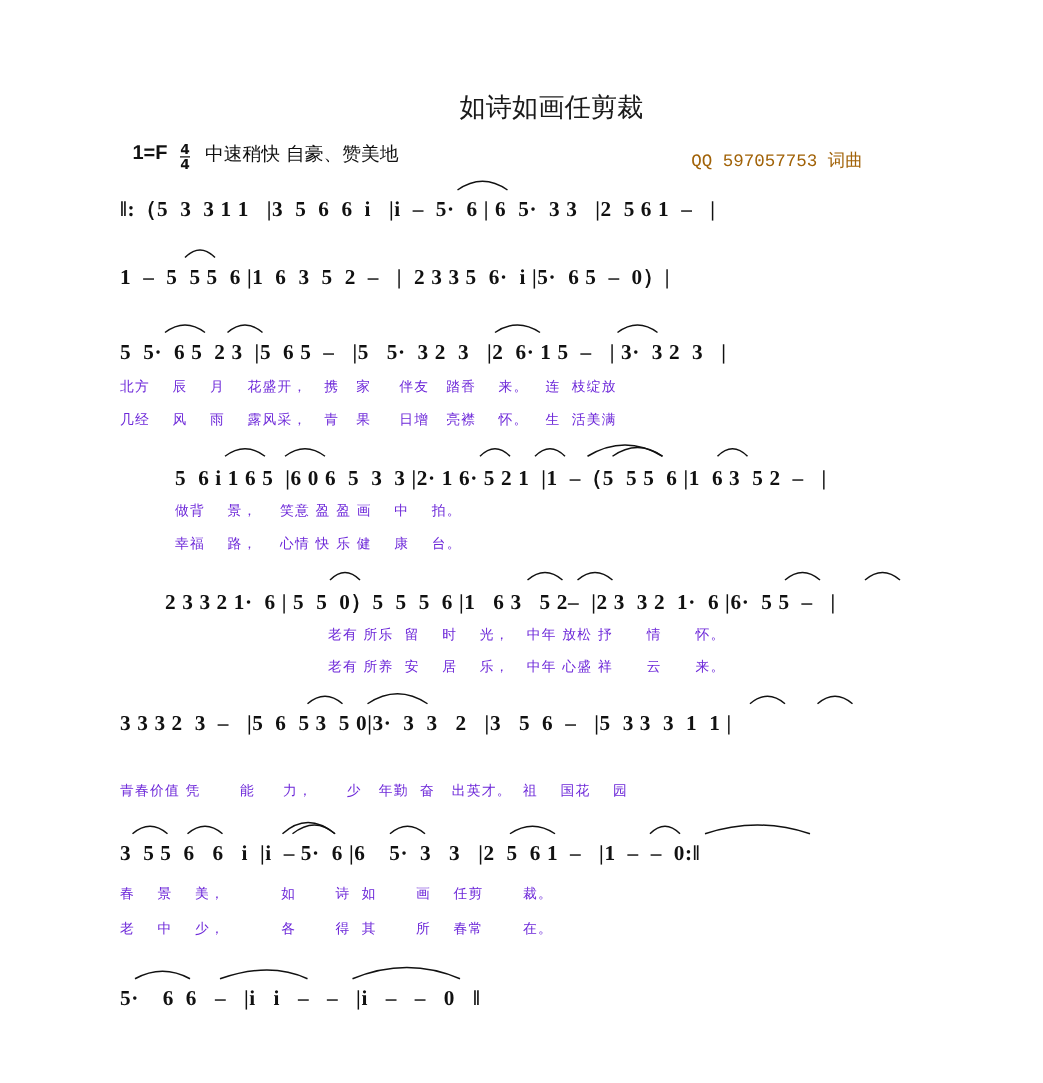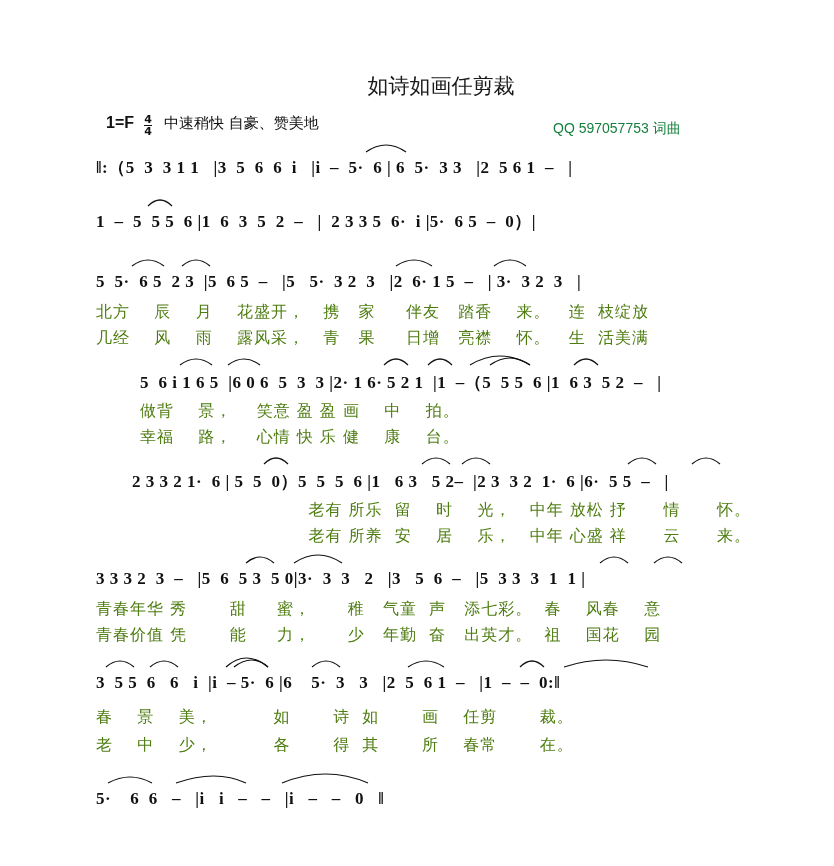--- a/index.html
+++ b/index.html
@@ -2,24 +2,24 @@
 <html><head>
 <meta charset="utf-8">
 <style>
   html, body { margin: 0; padding: 0; background: #ffffff; }
   body { width: 834px; height: 866px; position: relative; overflow: hidden; font-family: "DejaVu Sans", sans-serif; color: #111; }
   .title { position: absolute; top: 72px; left: 0; width: 834px; text-align: center; font-size: 21px; font-family: "DejaVu Sans", sans-serif; color: #1a1a1a; padding-left: 24px; }
   .meta { position: absolute; top: 114px; left: 106px; font-size: 15px; display: flex; align-items: flex-start; gap: 8px; }
   .meta .key { font-weight: bold; font-family: "Liberation Sans", sans-serif; font-size: 16px; }
   .frac { display: inline-flex; flex-direction: column; align-items: center; font-size: 11px; font-weight: bold; line-height: 11px; margin: 0 4px 0 2px; }
   .frac .line { width: 8px; border-top: 1px solid #111; }
-  .author { position: absolute; top: 120px; left: 553px; font-size: 14px; color: #15803d; font-family: Liberation Sans, sans-serif; }
+  .author { position: absolute; top: 120px; left: 553px; font-size: 14px; color: #a16207; font-family: Liberation Mono, monospace; }
   .row { position: absolute; left: 96px; width: 650px; }
   .notes { position: absolute; left: 0; white-space: pre; font-family: Liberation Serif, serif; font-weight: bold; font-size: 17px; letter-spacing: 0.5px; }
-  .lyric { position: absolute; left: 0; white-space: pre; font-family: "DejaVu Sans", sans-serif; font-size: 16px; color: #4d7c0f; letter-spacing: 1px; }
+  .lyric { position: absolute; left: 0; white-space: pre; font-family: "DejaVu Sans", sans-serif; font-size: 11px; color: #6d28d9; letter-spacing: 1px; }
   svg.arcs { position: absolute; left: 0; top: 0; overflow: visible; }
 </style>
 </head>
 <body>
 
 <div class="title">如诗如画任剪裁</div>
 
 <div class="meta">
   <span class="key">1=F</span>
   <span class="frac">
@@ -80,21 +80,20 @@
     <path d="M132,-2 Q144,-14 156,-2" fill="none" stroke="#111" stroke-width="1.2"></path>
     <path d="M290,-2 Q304,-14 318,-2" fill="none" stroke="#111" stroke-width="1.2"></path>
     <path d="M330,-2 Q344,-14 358,-2" fill="none" stroke="#111" stroke-width="1.2"></path>
     <path d="M496,-2 Q510,-14 524,-2" fill="none" stroke="#111" stroke-width="1.2"></path>
     <path d="M560,-2 Q574,-14 588,-2" fill="none" stroke="#111" stroke-width="1.2"></path>
   </svg>
 </div>
 
 <div class="row" style="top:565px;height:80px;text-align:center;">
   <div class="notes" style="top:4px;">3 3 3 2  3  –   |5  6  5 3  5 0|3·  3  3   2   |3   5  6  –   |5  3 3  3  1  1 |</div>
-  <div class="lyric" style="top:34px;">青春年华 秀       甜     蜜，      稚   气童  声   添七彩。  春    风春    意</div>
   <div class="lyric" style="top:60px;">青春价值 凭       能     力，      少   年勤  奋   出英才。  祖    国花    园</div>
   <svg class="arcs" width="650" height="30">
     <path d="M150,-2 Q164,-14 178,-2" fill="none" stroke="#111" stroke-width="1.2"></path>
     <path d="M198,-2 Q222,-18 246,-2" fill="none" stroke="#111" stroke-width="1.2"></path>
     <path d="M504,-2 Q518,-14 532,-2" fill="none" stroke="#111" stroke-width="1.2"></path>
     <path d="M558,-2 Q572,-14 586,-2" fill="none" stroke="#111" stroke-width="1.2"></path>
   </svg>
 </div>
 
 <div class="row" style="top:669px;height:80px;">

